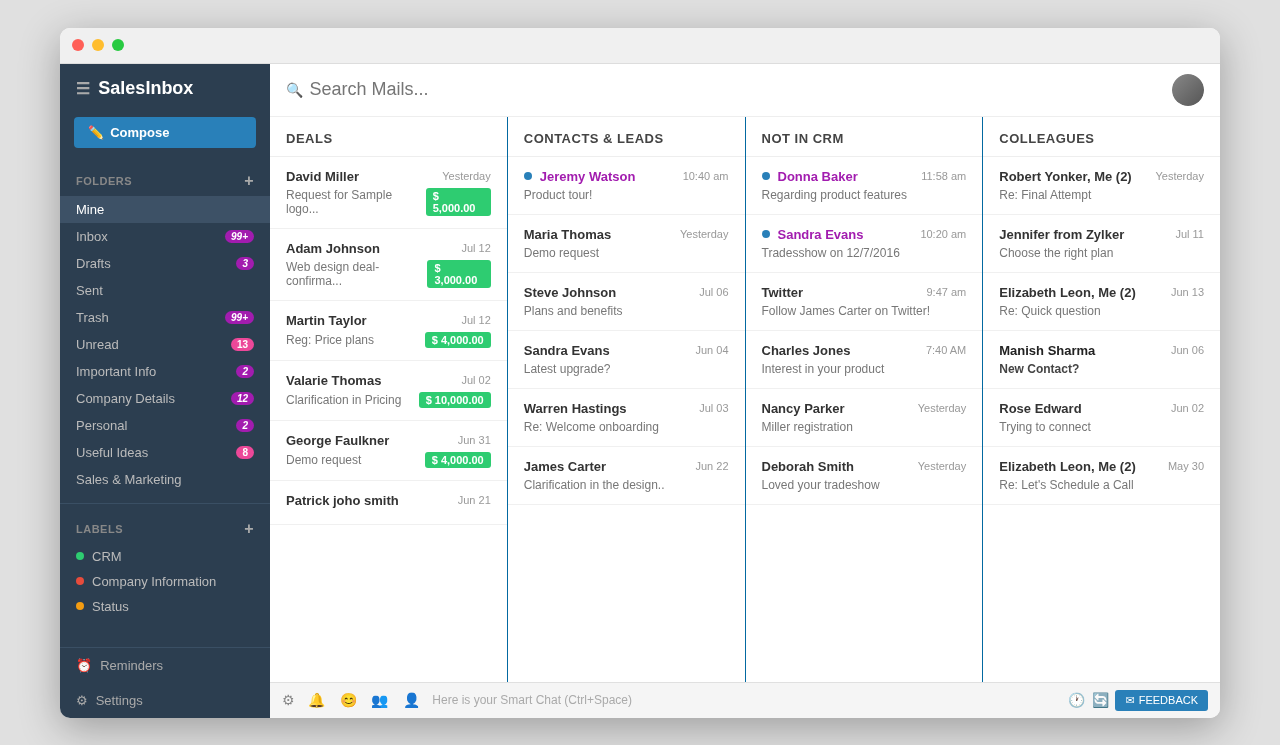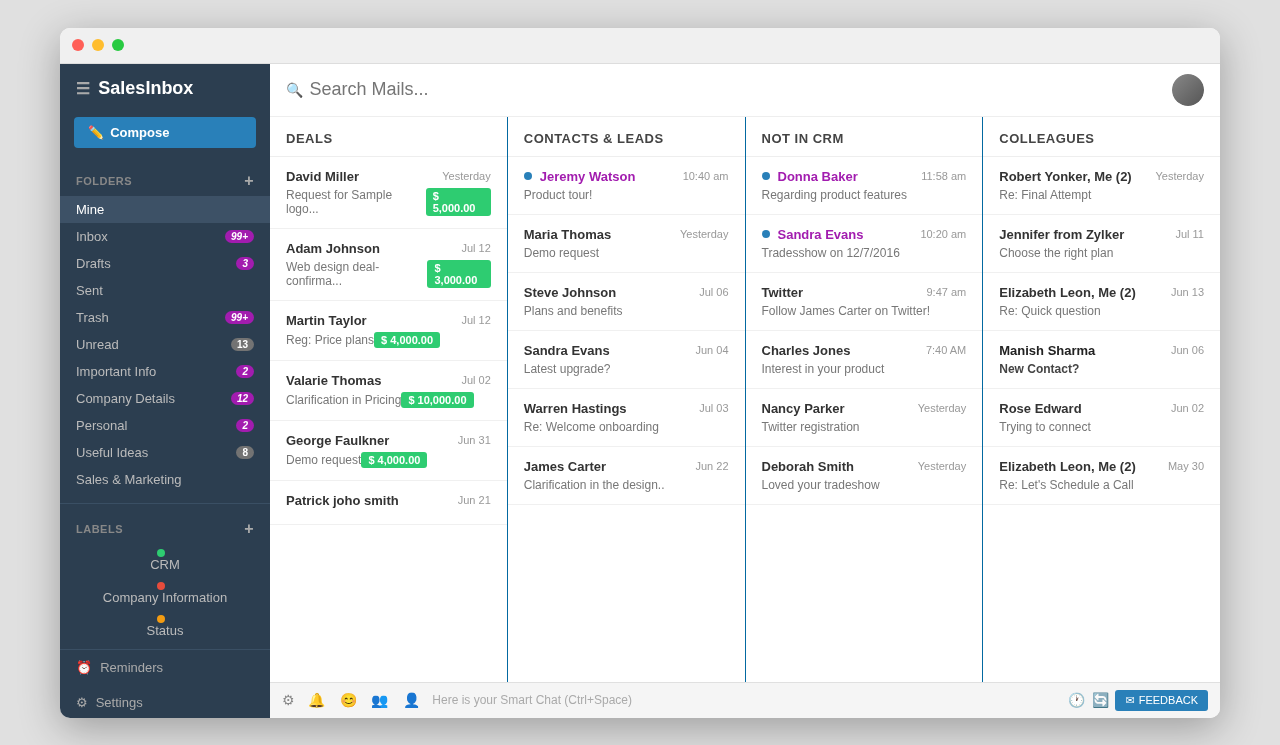--- a/index.html
+++ b/index.html
@@ -22,27 +22,27 @@
     .compose-btn { margin: 4px 14px 12px; background: #2980b9; color: #fff; border: none; border-radius: 4px; padding: 8px 14px; cursor: pointer; display: flex; align-items: center; gap: 6px; font-size: 13px; font-weight: 600; width: calc(100% - 28px); }
     .compose-icon { font-size: 13px; }
     
     .sidebar-section { padding: 6px 0; }
     .sidebar-section-header { display: flex; align-items: center; justify-content: space-between; padding: 6px 16px; color: #888; font-size: 11px; font-weight: 600; text-transform: uppercase; letter-spacing: 0.5px; }
     .sidebar-section-add { color: #aaa; font-size: 16px; cursor: pointer; }
     
     .sidebar-item { display: flex; align-items: center; justify-content: space-between; padding: 6px 16px; cursor: pointer; font-size: 13px; color: #bbb; }
     .sidebar-item.active { background: #3d5166; color: #fff; }
     .sidebar-item-label { flex: 1; }
-    .badge { background: #737373; color: #fff; border-radius: 10px; font-size: 10px; padding: 1px 6px; font-weight: 600; }
+    .badge { background: #ec4899; color: #fff; border-radius: 10px; font-size: 10px; padding: 1px 6px; font-weight: 600; }
     .badge-gray { background: #a21caf; font-style: italic; }
     
     .sidebar-divider { border: none; border-top: 1px solid #3a4f64; margin: 4px 0; }
     
     .label-dot { width: 8px; height: 8px; border-radius: 50%; margin-right: 8px; flex-shrink: 0; }
-    .label-item { display: flex; align-items: center; padding: 5px 8px; cursor: pointer; font-size: 13px; color: #bbb; flex-direction: column; }
+    .label-item { display: flex; align-items: center; padding: 5px 16px; cursor: pointer; font-size: 13px; color: #bbb; }
     
     .sidebar-bottom { margin-top: auto; border-top: 1px solid #3a4f64; }
     .sidebar-bottom-item { display: flex; align-items: center; gap: 8px; padding: 10px 16px; cursor: pointer; font-size: 13px; color: #aaa; }
     
     
     .main { flex: 1; display: flex; flex-direction: column; overflow: hidden; }
     
     .topbar { display: flex; align-items: center; padding: 10px 16px; border-bottom: 1px solid #eee; background: #fff; flex-shrink: 0; }
     .search-wrap { display: flex; align-items: center; gap: 6px; flex: 1; }
     .search-icon { color: #999; font-size: 14px; }
@@ -57,21 +57,21 @@
     
     .column-header { padding: 14px 16px 10px; font-size: 13px; font-weight: 700; color: #444; letter-spacing: 0.5px; border-bottom: 1px solid #eee; flex-shrink: 0; }
     
     .column-content { overflow-y: auto; flex: 1; }
     
     .mail-item { padding: 12px 16px; border-bottom: 1px solid #f0f0f0; cursor: pointer; }
     .mail-item-top { display: flex; align-items: center; justify-content: space-between; margin-bottom: 4px; }
     .mail-from { font-size: 13px; font-weight: 600; color: #333; }
     .mail-from.contact { color: #a21caf; font-weight: 700; }
     .mail-date { font-size: 11px; color: #999; }
-    .mail-subject { font-size: 12px; color: #777; display: flex; align-items: center; justify-content: flex-start; }
+    .mail-subject { font-size: 12px; color: #777; display: flex; align-items: center; justify-content: space-between; }
     .deal-amount { background: #2ecc71; color: #fff; border-radius: 3px; font-size: 11px; padding: 2px 7px; font-weight: 600; }
     .dot-indicator { width: 8px; height: 8px; border-radius: 50%; background: #2980b9; margin-right: 8px; flex-shrink: 0; display: inline-block; }
     .mail-from-wrap { display: flex; align-items: center; }
     
     
     .bottombar { height: 36px; background: #f5f5f5; border-top: 1px solid #e0e0e0; display: flex; align-items: center; padding: 0 12px; font-size: 12px; color: #888; flex-shrink: 0; }
     .bottombar-icons { display: flex; gap: 14px; margin-right: 12px; }
     .bottombar-icon { color: #888; font-size: 14px; cursor: pointer; }
     .chat-input { flex: 1; font-size: 12px; color: #aaa; }
     .bottombar-right { display: flex; align-items: center; gap: 6px; margin-left: auto; }
@@ -366,21 +366,21 @@
               <div class="mail-subject">
                   <span>Interest in your product</span>
                 </div>
             </div>
             <div class="mail-item">
               <div class="mail-item-top">
                   <span class="mail-from">Nancy Parker</span>
                   <span class="mail-date">Yesterday</span>
                 </div>
               <div class="mail-subject">
-                  <span>Twitter registration</span>
+                  <span>Miller registration</span>
                 </div>
             </div>
             <div class="mail-item">
               <div class="mail-item-top">
                   <span class="mail-from">Deborah Smith</span>
                   <span class="mail-date">Yesterday</span>
                 </div>
               <div class="mail-subject">
                   <span>Loved your tradeshow</span>
                 </div>

